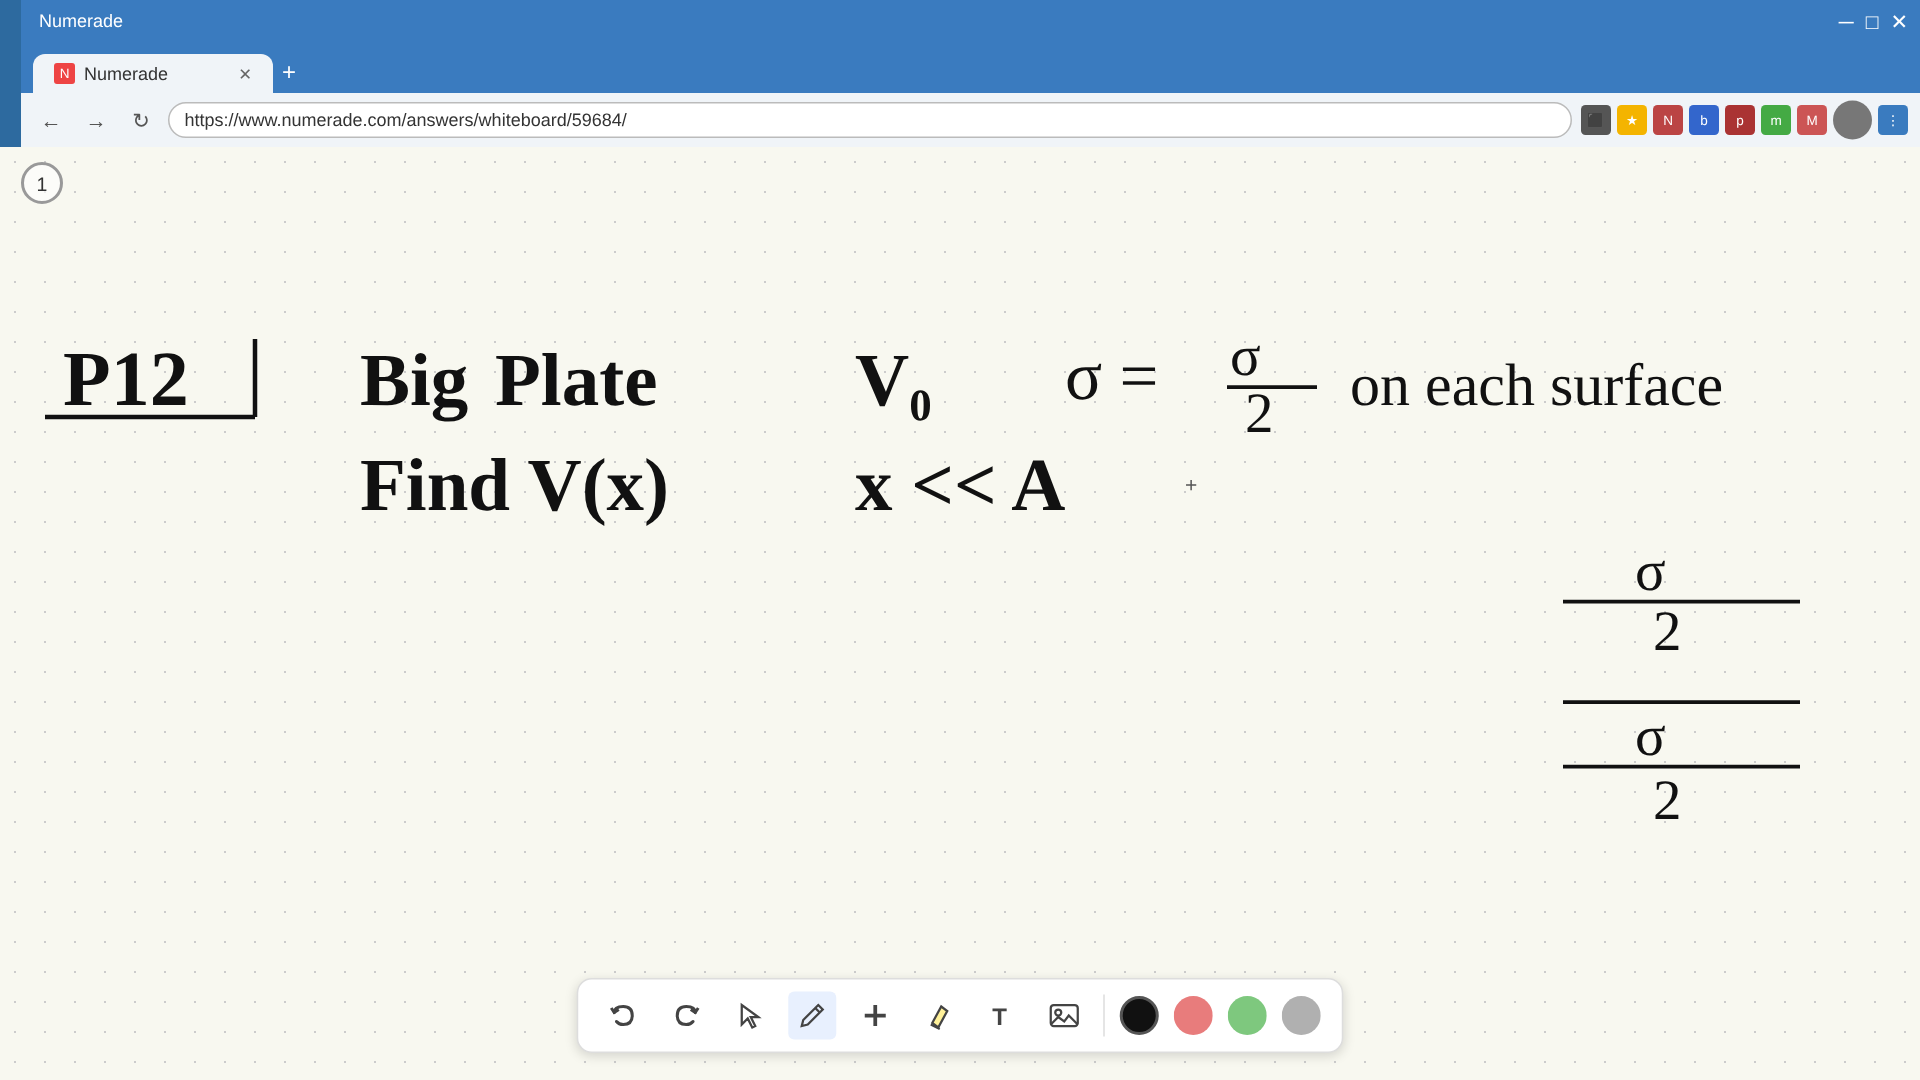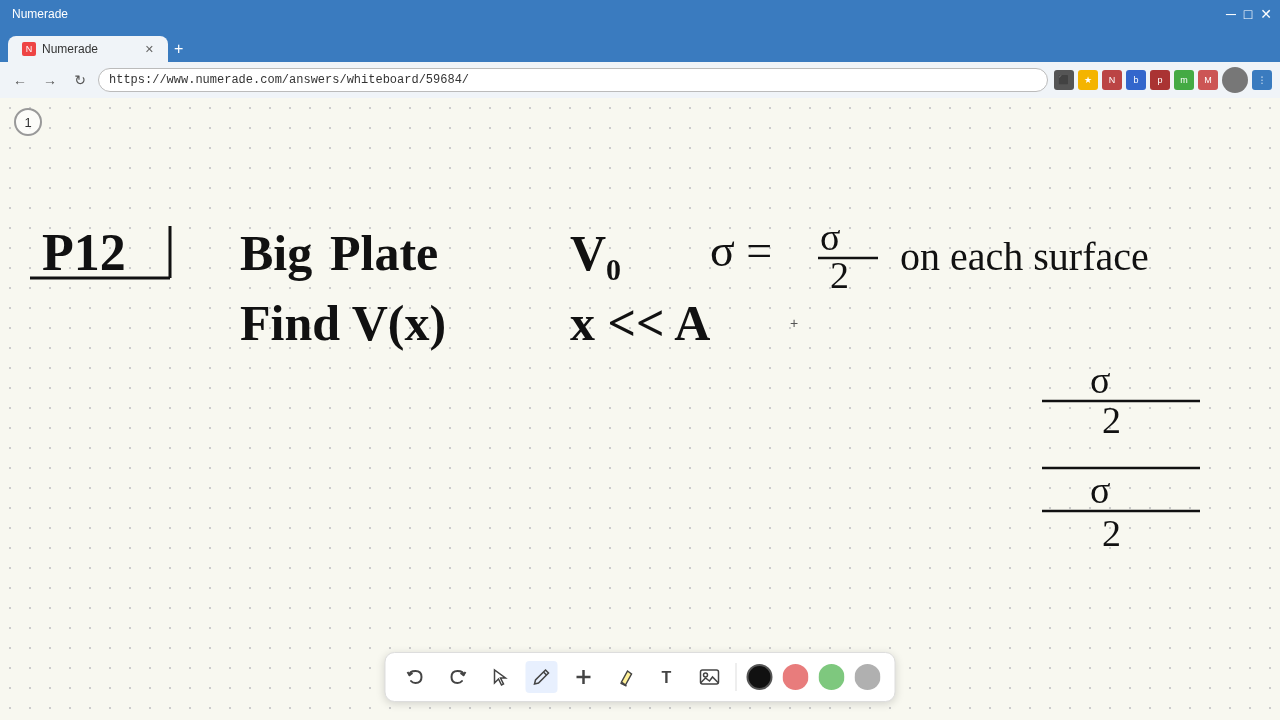--- a/index.html
+++ b/index.html
@@ -4,20 +4,21 @@
   <style>
     * { margin: 0; padding: 0; box-sizing: border-box; }
     body { width: 1280px; height: 720px; overflow: hidden; font-family: Arial, sans-serif; }
 
     
     .browser-chrome {
       width: 1280px;
       background: #2d6a9f;
       display: flex;
       flex-direction: column;
+      padding-left: 14px;
     }
     .title-bar {
       height: 28px;
       background: #3a7bbf;
       display: flex;
       align-items: center;
       padding: 0 8px;
     }
     .tab-bar {
       height: 34px;
@@ -216,21 +217,21 @@
       <span class="tab-close">✕</span>
     </div>
     <span class="new-tab-btn">+</span>
   </div>
 
   <div class="nav-bar">
     <button class="nav-btn">←</button>
     <button class="nav-btn">→</button>
     <button class="nav-btn">↻</button>
     <div class="address-bar">
-      <span style="font-size:12px;color:#333;font-family:Liberation Mono, monospace;">https://www.numerade.com/answers/whiteboard/59684/</span>
+      <span style="font-size:12px;color:#333;">https://www.numerade.com/answers/whiteboard/59684/</span>
     </div>
     <div class="nav-icons">
       <div class="nav-icon" style="background:#555;">⬛</div>
       <div class="nav-icon" style="background:#f4b400;">★</div>
       <div class="nav-icon" style="background:#b44;">N</div>
       <div class="nav-icon" style="background:#36c;">b</div>
       <div class="nav-icon" style="background:#a33;">p</div>
       <div class="nav-icon" style="background:#4a4;">m</div>
       <div class="nav-icon" style="background:#c55;">M</div>
       <div class="nav-icon" style="background:#777;width:26px;height:26px;border-radius:50%;"></div>

